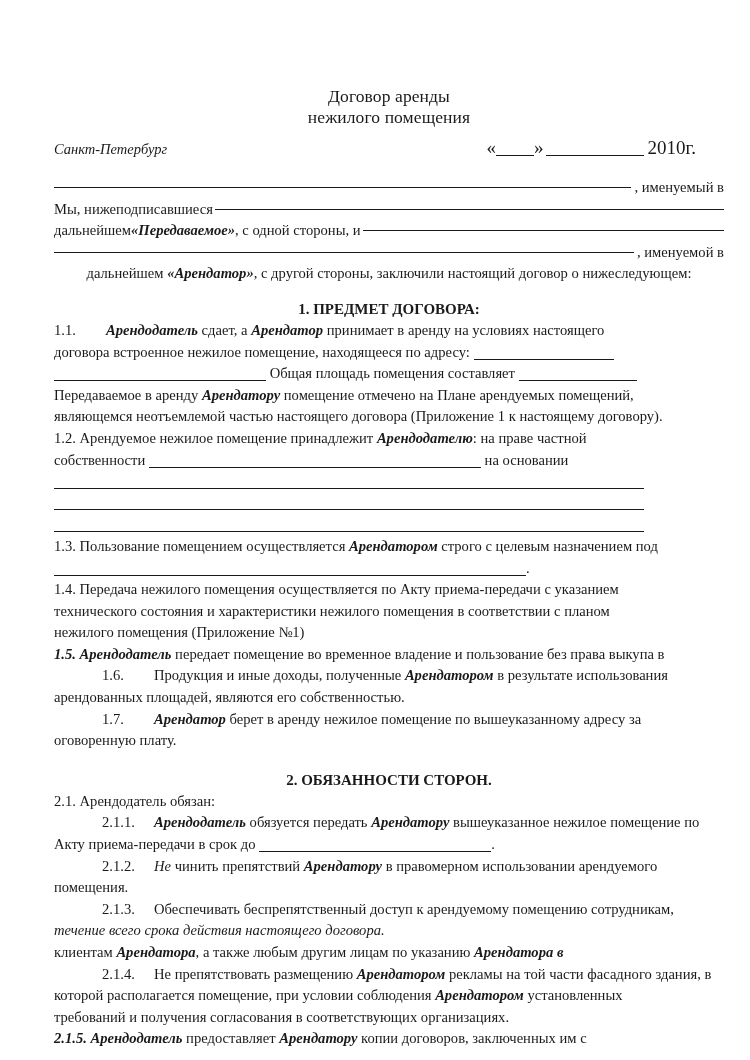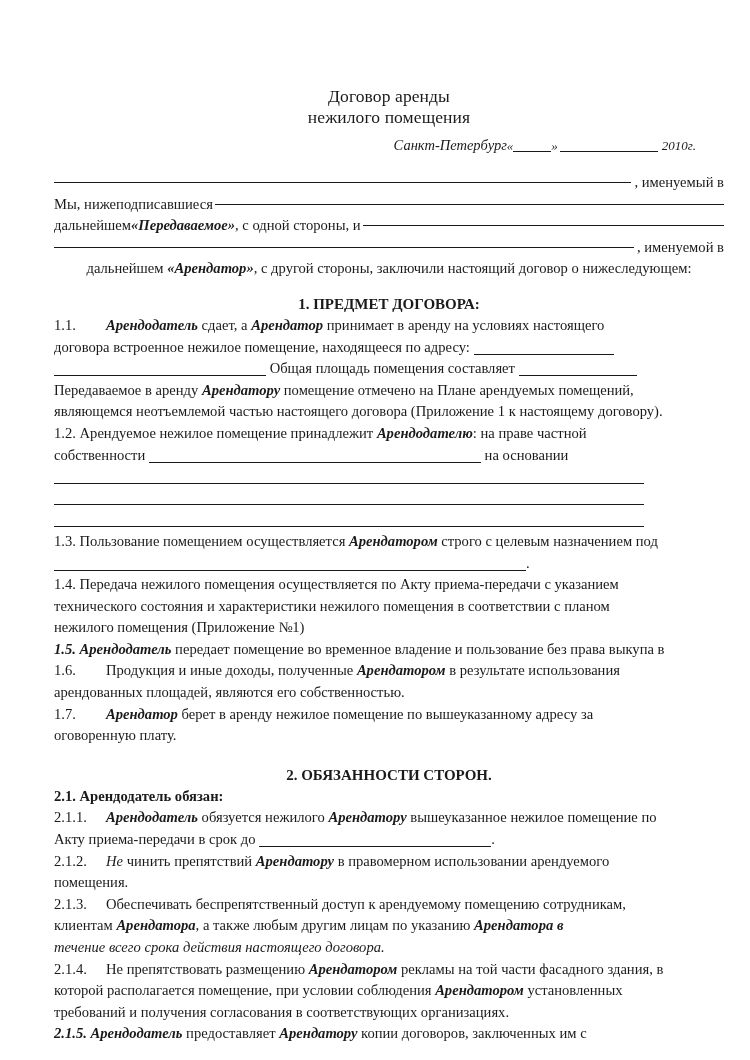--- a/index.html
+++ b/index.html
@@ -33,33 +33,31 @@
     line-height: 21px;
     margin: 0 0 0 0;
     letter-spacing: .1px;
   }
   .doc-title .l1 { display: block; }
   .doc-title .l2 { display: block; }
 
   .place-date-row {
     display: flex;
     align-items: baseline;
-    justify-content: flex-end;
+    justify-content: space-between;
     margin-top: 9px;
     font-size: 14px;
-    margin-left: 25px;
   }
   .place {
     font-style: italic;
     font-size: 14.5px;
     white-space: nowrap;
   }
   .date-block {
-    font-style: italic;
-    font-size: 13px;
+    font-size: 19px;
     white-space: nowrap;
     padding-right: 28px;
   }
   .date-block .u-short {
     display: inline-block;
     width: 38px;
     border-bottom: 1px solid #1a1a1a;
     vertical-align: -2px;
   }
   .date-block .u-mid {
@@ -108,28 +106,28 @@
     font-size: 15px;
     line-height: 21px;
     margin: 0;
   }
 
   .clause {
     margin: 0;
     font-size: 14.6px;
     line-height: 21.6px;
   }
-  .num-tab { display: inline-block; min-width: 52px; }
+  .num-tab { display: inline-block; min-width: 52px; margin-left: 48px; }
   .num-tab-b { display: inline-block; min-width: 52px; font-weight: normal; }
 
   .sub-head {
     margin: 0;
     font-size: 14.6px;
     line-height: 21.6px;
-    font-weight: bold;
+    font-weight: normal;
   }
 
   
   .r-tail { flex: 1 1 auto; border-bottom: 1px solid #1a1a1a; height: 0; margin-left: 2px; position: relative; top: -4px; }
   .flexline { display: flex; align-items: baseline; font-size: 14.6px; line-height: 21.6px; }
 </style>
 </head>
 <body>
 
 <div class="page">
@@ -206,29 +204,29 @@
 
   <p class="clause"><span class="num-tab">1.7.</span><span class="bi">Арендатор</span><span> берет в аренду нежилое помещение по вышеуказанному адресу за</span></p>
   <p class="clause">оговоренную плату.</p>
 
   <div class="gap-18"></div>
 
   <p class="sec-head">2. ОБЯЗАННОСТИ СТОРОН.</p>
 
   <p class="sub-head">2.1. Арендодатель обязан:</p>
 
-  <p class="clause"><span class="num-tab">2.1.1.</span><span class="bi">Арендодатель</span><span> обязуется нежилого </span><span class="bi">Арендатору</span><span> вышеуказанное нежилое помещение по</span></p>
+  <p class="clause"><span class="num-tab">2.1.1.</span><span class="bi">Арендодатель</span><span> обязуется передать </span><span class="bi">Арендатору</span><span> вышеуказанное нежилое помещение по</span></p>
   <p class="clause"><span>Акту приема-передачи в срок до</span> <span class="rule" style="width:232px;"></span><span>.</span></p>
 
   <p class="clause"><span class="num-tab">2.1.2.</span><span class="i" style="font-style:italic;">Не</span><span> чинить препятствий </span><span class="bi">Арендатору</span><span> в правомерном использовании арендуемого</span></p>
   <p class="clause">помещения.</p>
 
   <p class="clause"><span class="num-tab">2.1.3.</span><span>Обеспечивать беспрепятственный доступ к арендуемому помещению сотрудникам,</span></p>
+  <p class="clause" style="font-style:italic;">течение всего срока действия настоящего договора.</p>
   <p class="clause"><span>клиентам </span><span class="bi">Арендатора</span><span>, а также любым другим лицам по указанию </span><span class="bi">Арендатора в</span></p>
-  <p class="clause" style="font-style:italic;">течение всего срока действия настоящего договора.</p>
 
   <p class="clause"><span class="num-tab">2.1.4.</span><span>Не препятствовать размещению </span><span class="bi">Арендатором</span><span> рекламы на той части фасадного здания, в</span></p>
   <p class="clause"><span>которой располагается помещение, при условии соблюдения </span><span class="bi">Арендатором</span><span> установленных</span></p>
   <p class="clause">требований и получения согласования в соответствующих организациях.</p>
 
   <p class="clause"><span class="bi">2.1.5. Арендодатель</span><span> предоставляет </span><span class="bi">Арендатору</span><span> копии договоров, заключенных им с</span></p>
 
 </div>
 
 </body></html>

